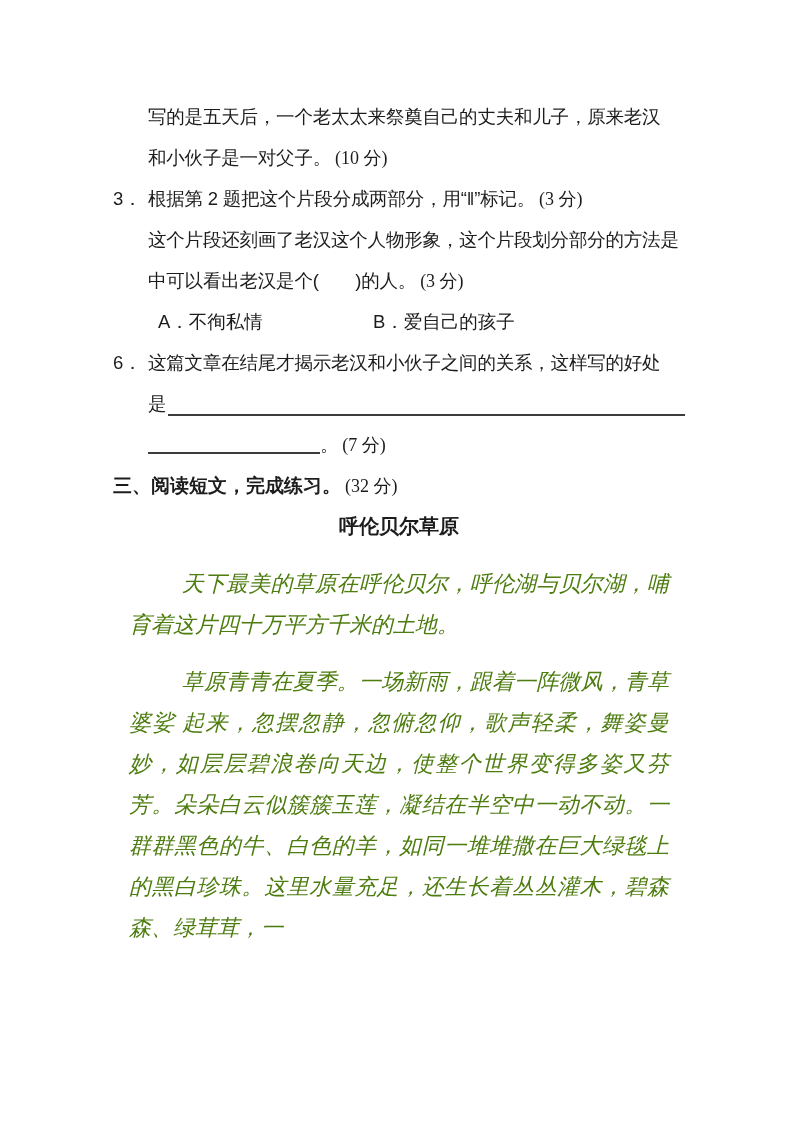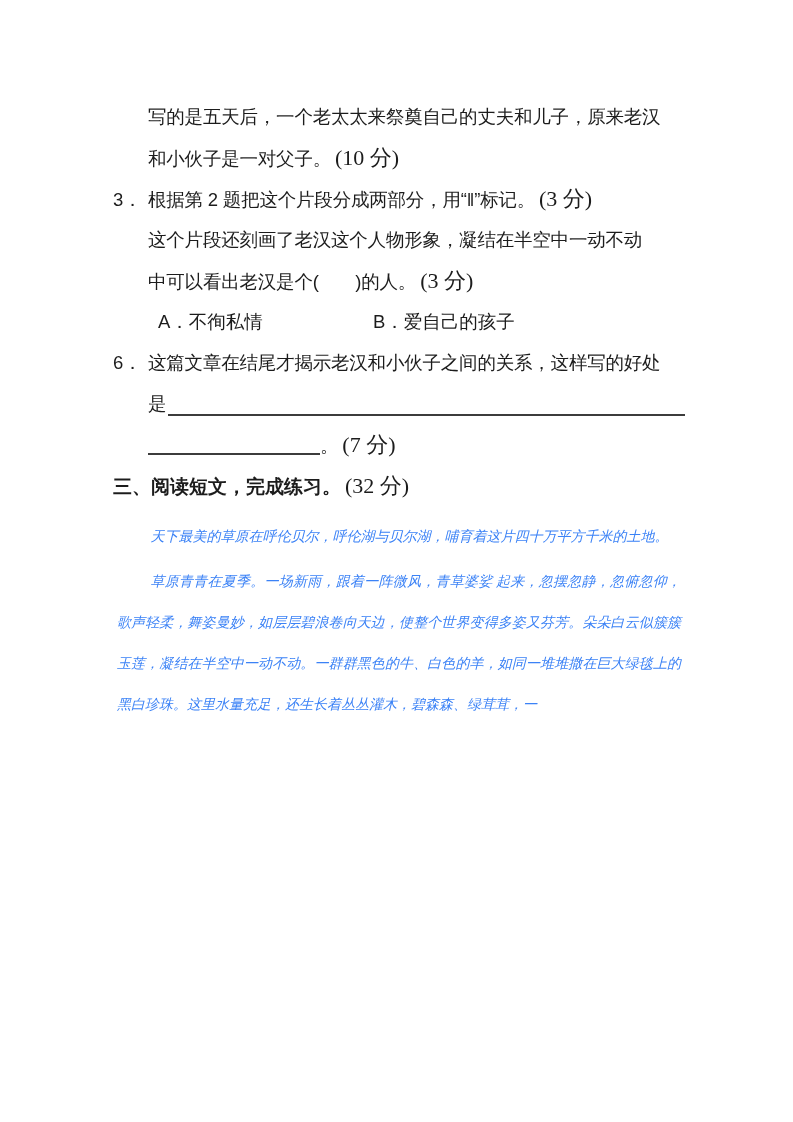--- a/index.html
+++ b/index.html
@@ -14,21 +14,21 @@
   .content { position: absolute; left: 113px; top: 96px; width: 572px; }
 
   
   .qline { height: 41px; line-height: 41px; white-space: nowrap; font-size: 18.5px; }
   .qline.cont { padding-left: 35px; }
   .qnum { display: inline-block; width: 35px; }
   .qtext { letter-spacing: -0.2px; }
   .qline.spread .qtext { letter-spacing: 7px; }
   .score {
     font-family: "Liberation Serif", serif;
-    font-size: 22px; margin-left: 4px; letter-spacing: 0; margin-top: 17px;
+    font-size: 18px; margin-left: 4px; letter-spacing: 0; margin-top: 17px;
   }
 
   
   .blank {
     display: inline-block; height: 2px;
     border-bottom: 2px solid #3c3c3c;
     vertical-align: -3px;
   }
   .fill-row { display: flex; align-items: flex-start; }
   .blank-fill {
@@ -46,28 +46,28 @@
   .section-line { height: 41px; line-height: 41px; white-space: nowrap; font-size: 19px; }
   .sec-head { font-weight: bold; }
 
   
   .passage-title {
     height: 41px; line-height: 41px;
     text-align: center; font-weight: bold; font-size: 20px;
   }
   .passage-body { margin-top: 10px; }
   .passage-body p {
-    margin: 4px;
+    margin: 16px;
     font-family: "Liberation Serif", serif;
     font-style: italic;
-    font-size: 14px;
+    font-size: 22px;
     line-height: 41px;
     text-align: justify;
     text-indent: 2.4em;
-    color: #3b82f6;
+    color: #4d7c0f;
   }
 </style>
 </head>
 <body>
 
 <div class="page">
   <div class="content">
 
     <div class="qline cont">
       <span class="qtext">写的是五天后，一个老太太来祭奠自己的丈夫和儿子，原来老汉</span>
@@ -75,21 +75,21 @@
     <div class="qline cont">
       <span class="qtext">和小伙子是一对父子。</span><span class="score">(10 分)</span>
     </div>
 
     <div class="qline">
       <span class="qnum">3．</span><span class="qtext">根据第 2 题把这个片段分成两部分，用“‖”标记。</span><span class="score">(3 分)</span>
     </div>
 
 
     <div class="qline cont">
-      <span class="qtext">这个片段还刻画了老汉这个人物形象，凝结在半空中一动不动</span>
+      <span class="qtext">这个片段还刻画了老汉这个人物形象，这个片段划分部分的方法是</span>
     </div>
     <div class="qline cont">
       <span class="qtext">中可以看出老汉是个(　　)的人。</span><span class="score">(3 分)</span>
     </div>
     <div class="options">
       <span class="opt-a">A．不徇私情</span><span class="opt-b">B．爱自己的孩子</span>
     </div>
 
     <div class="qline">
       <span class="qnum">6．</span><span class="qtext">这篇文章在结尾才揭示老汉和小伙子之间的关系，这样写的好处</span>
@@ -99,19 +99,20 @@
         <span class="blank-fill"></span>
     </div>
     <div class="qline cont">
       <span class="blank" style="width:172px"></span><span class="qtext">。</span><span class="score">(7 分)</span>
     </div>
 
     <div class="section-line">
       <span class="sec-head">三、阅读短文，完成练习。</span><span class="score">(32 分)</span>
     </div>
 
+    <div class="passage-title">呼伦贝尔草原</div>
     <div class="passage-body">
       <p>天下最美的草原在呼伦贝尔，呼伦湖与贝尔湖，哺育着这片四十万平方千米的土地。</p>
       <p>草原青青在夏季。一场新雨，跟着一阵微风，青草婆娑 起来，忽摆忽静，忽俯忽仰，歌声轻柔，舞姿曼妙，如层层碧浪卷向天边，使整个世界变得多姿又芬芳。朵朵白云似簇簇玉莲，凝结在半空中一动不动。一群群黑色的牛、白色的羊，如同一堆堆撒在巨大绿毯上的黑白珍珠。这里水量充足，还生长着丛丛灌木，碧森森、绿茸茸，一</p>
     </div>
 
   </div>
 </div>
 
 </body></html>

